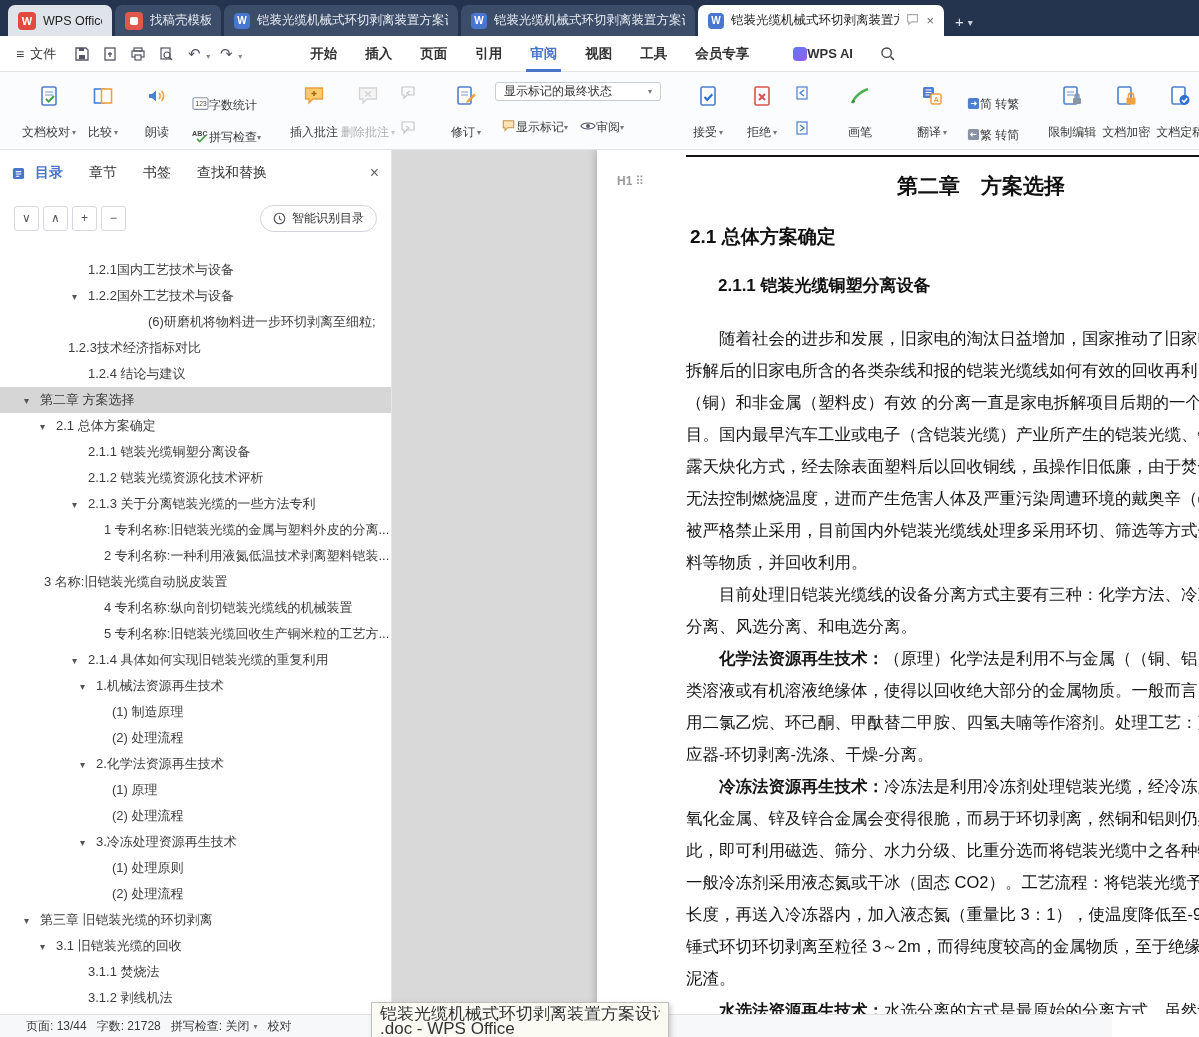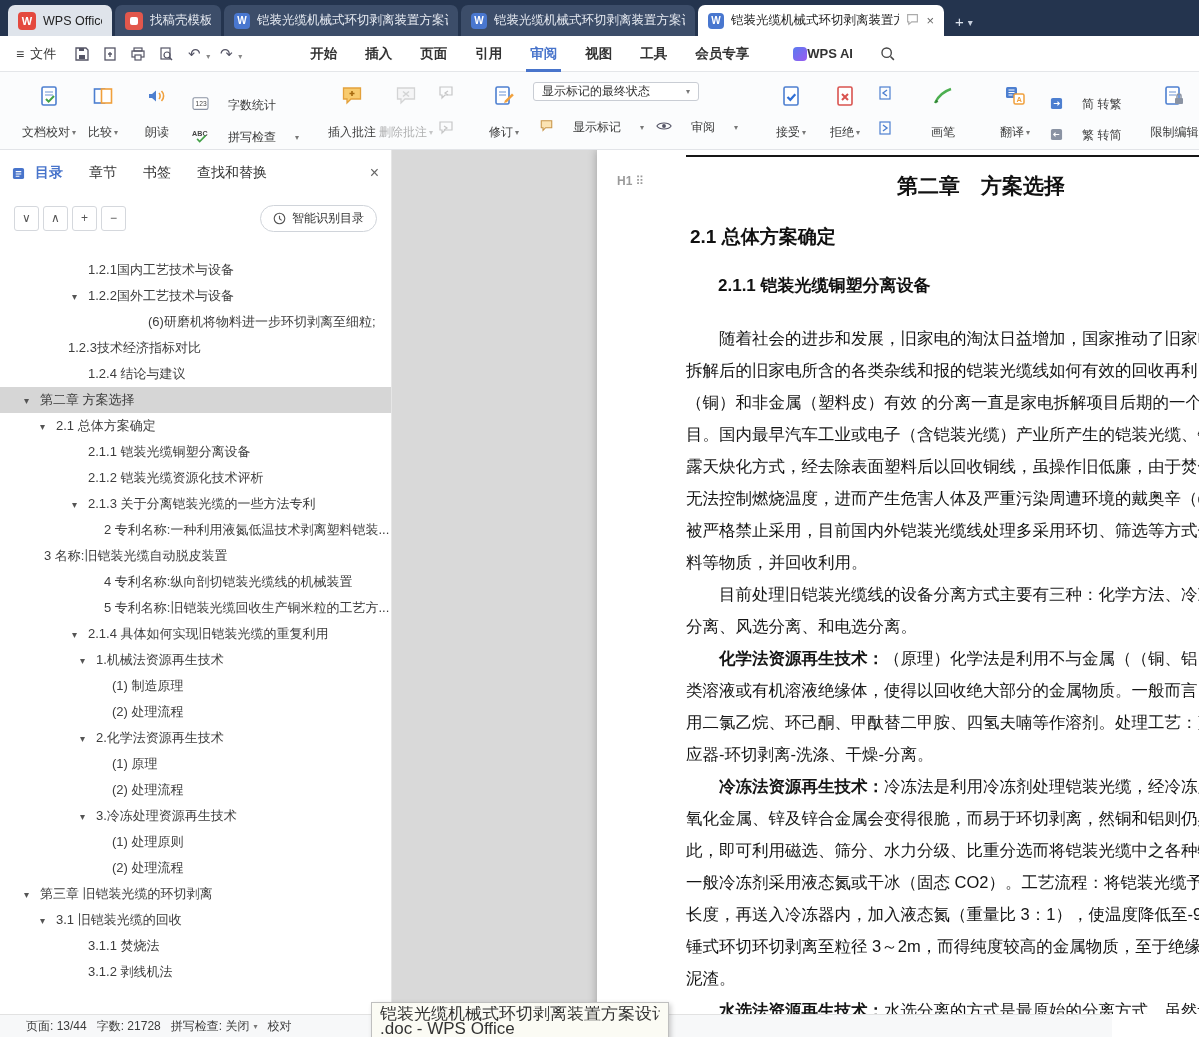--- a/index.html
+++ b/index.html
@@ -39,21 +39,21 @@
   .searchbtn{margin-left:26px;cursor:pointer;display:flex;align-items:center;}
 
   
   .ribbon{position:absolute;left:0;top:72px;width:1199px;height:78px;background:#FBFCFD;border-bottom:1px solid #E2E4E8;display:flex;align-items:stretch;padding:5px 0 6px 22px;}
   .rbtn{display:flex;flex-direction:column;align-items:center;justify-content:space-between;padding:4px 6px 2px;margin:0 2px;border-radius:4px;cursor:pointer;min-width:50px;}
   .rbtn .ric{height:30px;display:flex;align-items:center;justify-content:center;}
   .rlb{font-size:12px;color:#3B3B3B;display:flex;align-items:center;gap:2px;white-space:nowrap;}
   .dd{font-size:8px;color:#777;}
   .rsep{width:1px;background:#E5E7EA;margin:4px 9px;}
   .rcol{display:flex;flex-direction:column;justify-content:space-between;padding:5px 0 4px;margin:0 2px;}
-  .sbtn{display:flex;align-items:center;gap:19px;font-size:12px;color:#3B3B3B;height:24px;padding:0 6px;border-radius:3px;cursor:pointer;white-space:nowrap;margin-top:14px;}
+  .sbtn{display:flex;align-items:center;gap:0;font-size:12px;color:#3B3B3B;height:24px;padding:0 6px;border-radius:3px;cursor:pointer;white-space:nowrap;margin-top:14px;}
   .combo{width:166px;height:24px;border:1px solid #C9CDD4;border-radius:3px;background:#fff;display:flex;align-items:center;justify-content:space-between;padding:0 8px;font-size:12px;color:#333;cursor:pointer;white-space:nowrap;}
   .disabled{opacity:.4;}
   .srow{display:flex;align-items:center;}
   .navbtn{width:22px;height:22px;display:flex;align-items:center;justify-content:center;border-radius:3px;cursor:pointer;}
 
   
   .sidebar{position:absolute;left:0;top:150px;width:392px;height:864px;background:#fff;border-right:1px solid #E6E6E6;overflow:hidden;}
   .sb-tabs{height:46px;display:flex;align-items:center;padding:0 12px;}
   .sbtab{font-size:14px;color:#333;margin-right:26px;cursor:pointer;display:flex;align-items:center;gap:10px;white-space:nowrap;}
   .sbtab.active{color:#4874CB;font-weight:bold;}
@@ -511,20 +511,21 @@
         <div class="trow" style="padding-left: 88px;"><span>1.2.1国内工艺技术与设备</span></div>
         <div class="trow" style="padding-left: 72px;"><span class="tar">▾</span><span>1.2.2国外工艺技术与设备</span></div>
         <div class="trow" style="padding-left: 148px;"><span>(6)研磨机将物料进一步环切剥离至细粒;</span></div>
         <div class="trow" style="padding-left: 68px;"><span>1.2.3技术经济指标对比</span></div>
         <div class="trow" style="padding-left: 88px;"><span>1.2.4 结论与建议</span></div>
         <div class="trow sel" style="padding-left: 24px;"><span class="tar">▾</span><span>第二章  方案选择</span></div>
         <div class="trow" style="padding-left: 40px;"><span class="tar">▾</span><span>2.1 总体方案确定</span></div>
         <div class="trow" style="padding-left: 88px;"><span>2.1.1 铠装光缆铜塑分离设备</span></div>
         <div class="trow" style="padding-left: 88px;"><span>2.1.2 铠装光缆资源化技术评析</span></div>
         <div class="trow" style="padding-left: 72px;"><span class="tar">▾</span><span>2.1.3 关于分离铠装光缆的一些方法专利</span></div>
+        <div class="trow" style="padding-left: 104px;"><span>1 专利名称:旧铠装光缆的金属与塑料外皮的分离...</span></div>
         <div class="trow" style="padding-left: 104px;"><span>2 专利名称:一种利用液氮低温技术剥离塑料铠装...</span></div>
         <div class="trow" style="padding-left: 44px;"><span>3 名称:旧铠装光缆自动脱皮装置</span></div>
         <div class="trow" style="padding-left: 104px;"><span>4 专利名称:纵向剖切铠装光缆线的机械装置</span></div>
         <div class="trow" style="padding-left: 104px;"><span>5 专利名称:旧铠装光缆回收生产铜米粒的工艺方...</span></div>
         <div class="trow" style="padding-left: 72px;"><span class="tar">▾</span><span>2.1.4 具体如何实现旧铠装光缆的重复利用</span></div>
         <div class="trow" style="padding-left: 80px;"><span class="tar">▾</span><span>1.机械法资源再生技术</span></div>
         <div class="trow" style="padding-left: 112px;"><span>(1) 制造原理</span></div>
         <div class="trow" style="padding-left: 112px;"><span>(2) 处理流程</span></div>
         <div class="trow" style="padding-left: 80px;"><span class="tar">▾</span><span>2.化学法资源再生技术</span></div>
         <div class="trow" style="padding-left: 112px;"><span>(1) 原理</span></div>

